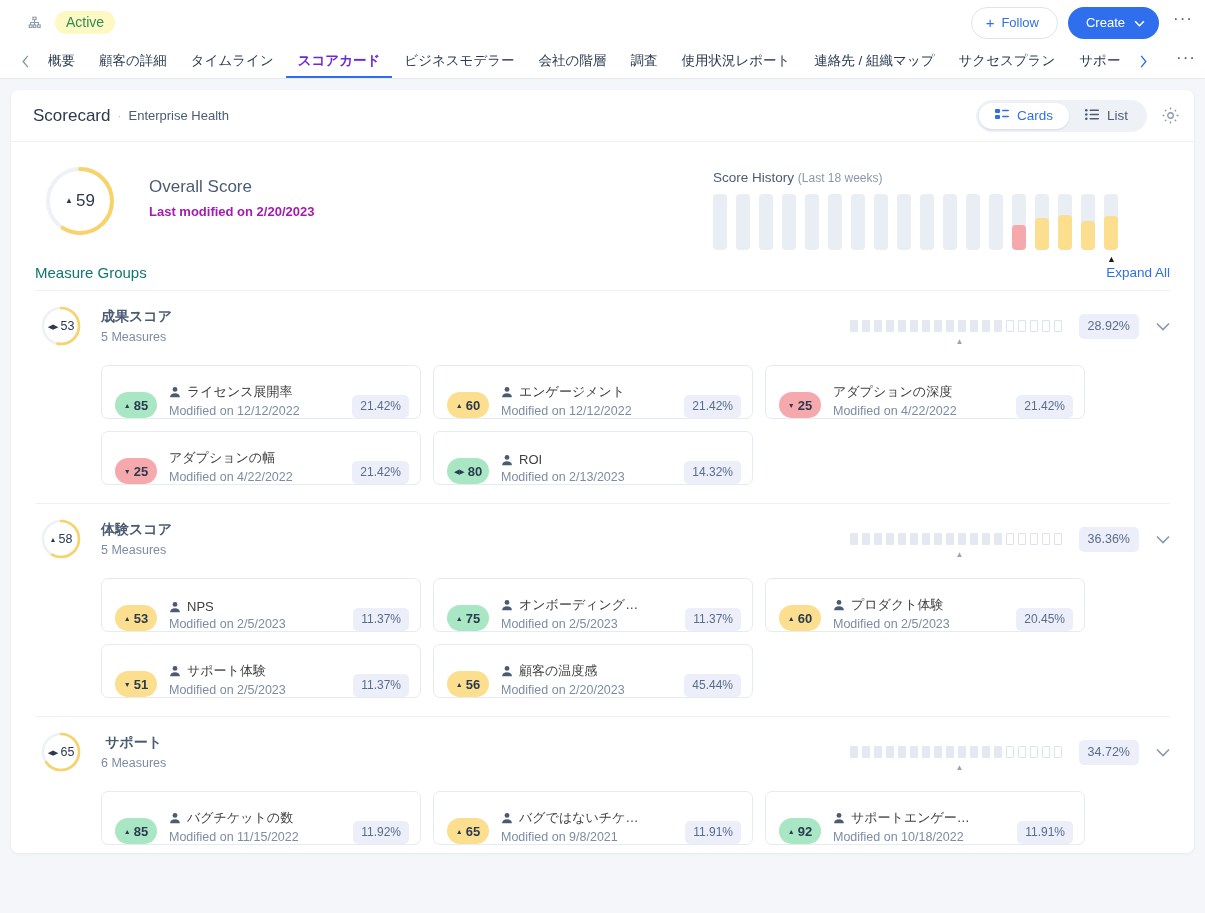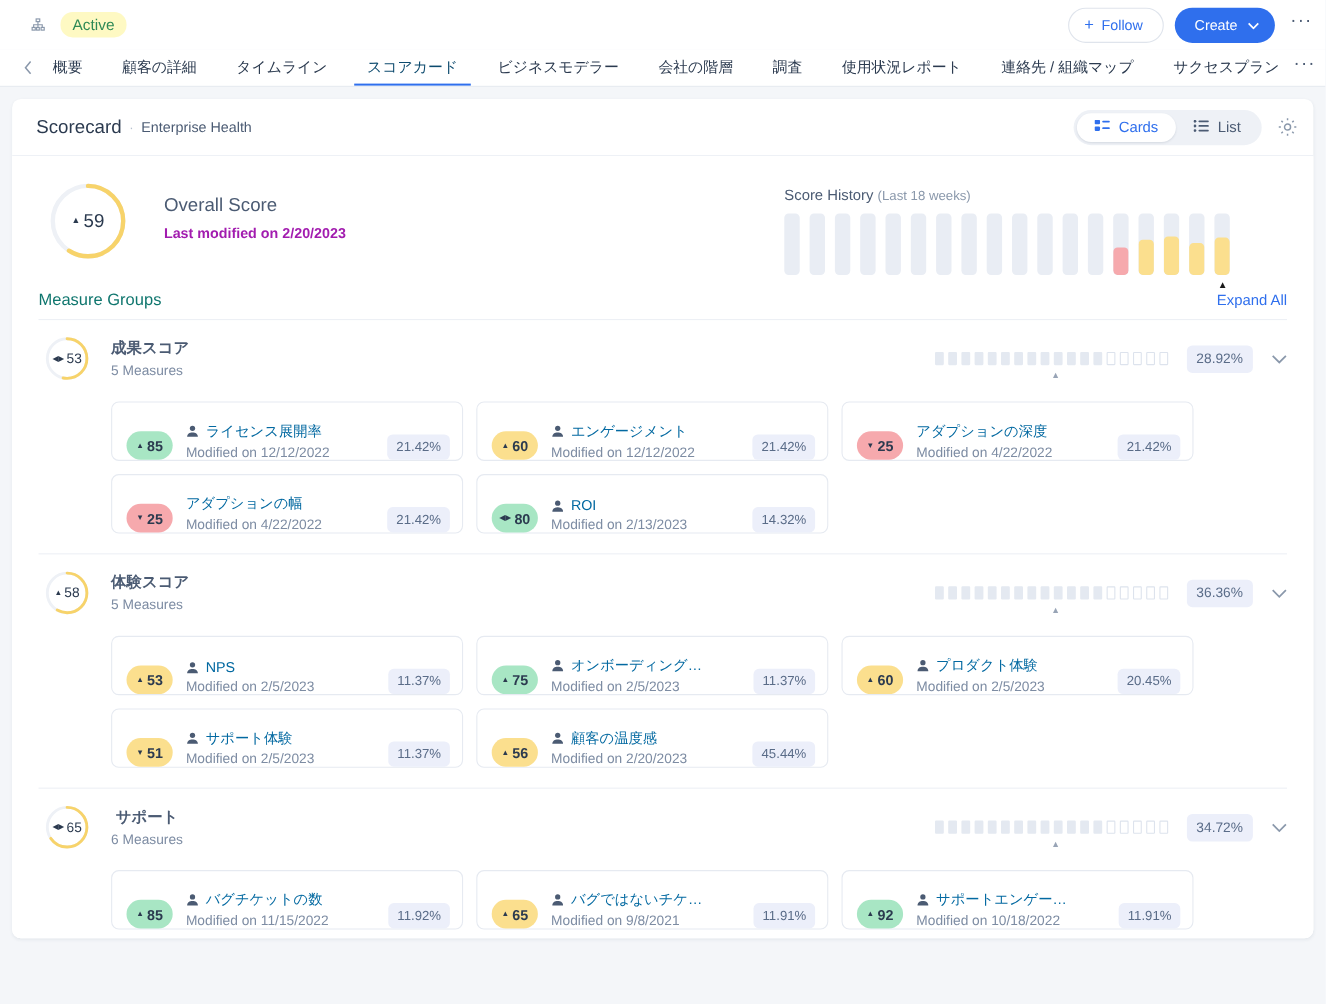--- a/index.html
+++ b/index.html
@@ -87,31 +87,31 @@
     align-items: stretch;
     padding: 0 6px 0 14px;
     border-bottom: 1px solid #e6eaf0;
     position: relative;
   }
   .tab-arrow {
     display: flex; align-items: center; justify-content: center;
     width: 22px; color: #8a98ab; font-size: 15px; cursor: pointer;
   }
   .tab-arrow.right { color: #2f6fed; }
-  .tabs-scroll { display: flex; align-items: stretch; gap: 12px; flex: 1; overflow: hidden; }
+  .tabs-scroll { display: flex; align-items: stretch; gap: 0; flex: 1; overflow: hidden; }
   .tab {
     display: flex; align-items: center;
     padding: 0 12px;
     font-size: 13.5px;
     color: #2b3a4f;
     white-space: nowrap;
     cursor: pointer;
     border-bottom: 2px solid transparent;
   }
-  .tab.active { color: #0c4a6e; border-bottom-color: #2f6fed; font-weight: normal; text-align: center; }
+  .tab.active { color: #6d28d9; border-bottom-color: #2f6fed; font-weight: bold; text-align: center; }
   .tab-more {
     display: flex; align-items: center; justify-content: center;
     width: 26px; color: #4b5b73; font-size: 17px; cursor: pointer;
     letter-spacing: 1px; padding-bottom: 8px;
   }
 
   
   .content-wrap { padding: 11px 11px 0 11px; height: calc(913px - 79px); overflow: hidden; }
   .panel {
     background: #fff;
@@ -220,21 +220,21 @@
   }
   .score-pill {
     width: 42px; height: 26px; border-radius: 13px; flex: none;
     display: flex; align-items: center; justify-content: center; gap: 3px;
     font-size: 13px; color: #2b3a4f; font-weight: bold;
   }
   .p-green { background: #a8e6c4; }
   .p-yellow { background: #fbdf8e; }
   .p-red { background: #f6a9ad; }
   .m-text { margin-left: 12px; overflow: hidden; }
-  .m-name { font-size: 13px; color: #0369a1; display: flex; align-items: center; gap: 6px; white-space: nowrap; }
+  .m-name { font-size: 13px; color: #404040; display: flex; align-items: center; gap: 6px; white-space: nowrap; }
   .m-sub { font-size: 12.5px; color: #7d8ca3; margin-top: 3px; white-space: nowrap; }
   .m-pct { margin-left: auto; background: #eceffa; color: #5a6c88; font-size: 12px;
            padding: 4px 8px 5px; border-radius: 5px; flex: none; }
   .person-icon { color: #4b5b73; display: inline-flex; }
   .tri { font-size: 8px; line-height: 1; }
 </style>
 </head>
 <body>
 
 <div class="app-header">

